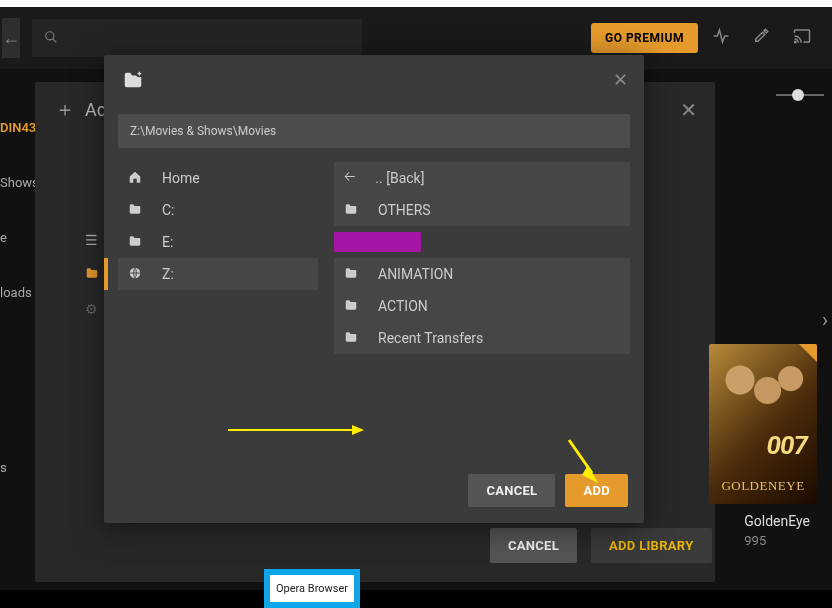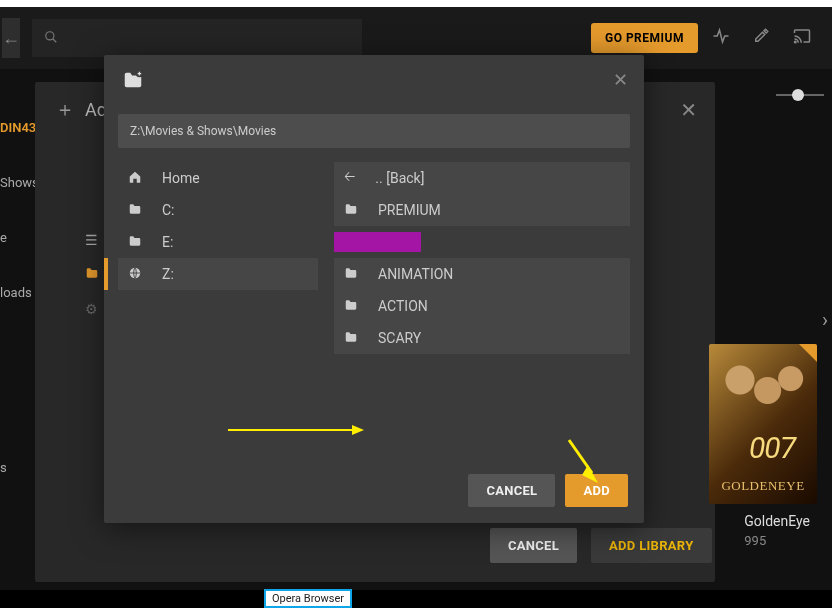--- a/index.html
+++ b/index.html
@@ -41,35 +41,35 @@
   .mfoot{display:flex;justify-content:flex-end;gap:10px;padding:14px 16px 16px}
   .btn{padding:9px 18px;font-weight:700;font-size:13px;border-radius:2px;cursor:pointer;letter-spacing:.3px}
   .btn.cancel{background:#555;color:#eee}
   .btn.add{background:#e59a2c;color:#fff}
   .bgfoot{position:absolute;left:490px;top:528px;display:flex;gap:14px}
   .bgfoot .btn{padding:10px 18px}
   .bgfoot .disabled{background:#3a3a3a;color:#eab308;cursor:default}
   .poster{position:absolute;right:15px;top:344px;width:108px;height:160px;background:linear-gradient(135deg,#b88a3a 0%,#4a2a0a 55%,#1a0a00 100%);border-radius:2px;overflow:hidden}
   .poster .flag{position:absolute;right:0;top:0;border-style:solid;border-width:0 18px 18px 0;border-color:transparent #e59a2c transparent transparent}
   .poster .gtitle{position:absolute;bottom:10px;width:100%;text-align:center;font-family:Georgia,serif;color:#e9c06e;font-size:13px;letter-spacing:.5px}
-  .poster .o07{position:absolute;top:86px;right:22px;font-style:italic;font-weight:400;color:#f7d97e;font-size:30px;letter-spacing:-1px}
+  .poster .o07{position:absolute;top:86px;right:10px;font-style:italic;font-weight:700;color:#f7d97e;font-size:26px;letter-spacing:-1px}
   .poster .faces{position:absolute;top:8px;left:8px;right:8px;height:70px;background:radial-gradient(circle at 25% 40%,#caa06a 0 14px,transparent 15px),radial-gradient(circle at 55% 55%,#c59862 0 13px,transparent 14px),radial-gradient(circle at 80% 38%,#c89a64 0 12px,transparent 13px)}
   .pmeta{position:absolute;right:22px;top:512px;color:#ddd;font-size:14px;text-align:left;line-height:1.4}
   .pmeta .yr{color:#888;font-size:13px}
   .navright{position:absolute;right:4px;top:308px;color:#999;font-size:20px;cursor:pointer}
   .slider{position:absolute;right:8px;top:88px;width:48px;height:14px;display:flex;align-items:center}
   .slider .track{height:2px;background:#666;width:100%}
   .slider .knob{width:12px;height:12px;border-radius:50%;background:#ddd;position:absolute;left:16px;top:1px}
   .arrow{position:absolute;pointer-events:none}
   .arrow.long{left:228px;top:425px;width:136px;height:10px}
   .arrow.long line{stroke:#ffee00;stroke-width:2}
   .arrow.long polygon{fill:#ffee00}
   .arrow.diag{left:564px;top:435px;width:40px;height:50px}
   .taskbar{position:absolute;left:0;bottom:0;width:100%;height:18px;background:#000}
-  .tasklbl{position:absolute;left:264px;bottom:0;background:#fff;color:#222;font-size:11px;padding:1px 6px;border:2px solid #0ea5e9}
+  .tasklbl{position:absolute;left:264px;bottom:0;background:#fff;color:#222;font-size:11px;padding:7px 6px;border:6px solid #0ea5e9}
 </style>
 </head>
 <body>
 
 <div class="whitebar"></div>
 
 <div class="topbar">
   <div class="backbtn">←</div>
   <div class="search">
     <span>
@@ -194,42 +194,42 @@
     <div class="col right">
       <div class="item back">
           <span>🡠</span>
           <span>.. [Back]</span>
         </div>
       <div class="folders-wrap">
         <div class="item">
             <span><svg width="14" height="14" viewBox="0 0 24 24" fill="#ccc">
                 <path d="M3 6a2 2 0 0 1 2-2h4l2 3h8a2 2 0 0 1 2 2v9a2 2 0 0 1-2 2H5a2 2 0 0 1-2-2V6z"></path>
               </svg></span>
-            <span>PREMIUM</span>
+            <span>OTHERS</span>
           </div>
         <div class="item" style="background:transparent;padding:0">
             <div class="redact"></div>
           </div>
         <div class="item">
             <span><svg width="14" height="14" viewBox="0 0 24 24" fill="#ccc">
                 <path d="M3 6a2 2 0 0 1 2-2h4l2 3h8a2 2 0 0 1 2 2v9a2 2 0 0 1-2 2H5a2 2 0 0 1-2-2V6z"></path>
               </svg></span>
             <span>ANIMATION</span>
           </div>
         <div class="item">
             <span><svg width="14" height="14" viewBox="0 0 24 24" fill="#ccc">
                 <path d="M3 6a2 2 0 0 1 2-2h4l2 3h8a2 2 0 0 1 2 2v9a2 2 0 0 1-2 2H5a2 2 0 0 1-2-2V6z"></path>
               </svg></span>
             <span>ACTION</span>
           </div>
         <div class="item">
             <span><svg width="14" height="14" viewBox="0 0 24 24" fill="#ccc">
                 <path d="M3 6a2 2 0 0 1 2-2h4l2 3h8a2 2 0 0 1 2 2v9a2 2 0 0 1-2 2H5a2 2 0 0 1-2-2V6z"></path>
               </svg></span>
-            <span>SCARY</span>
+            <span>Recent Transfers</span>
           </div>
       </div>
     </div>
   </div>
   <div class="mfoot">
     <div class="btn cancel">CANCEL</div>
     <div class="btn add">ADD</div>
   </div>
 </div>
 

